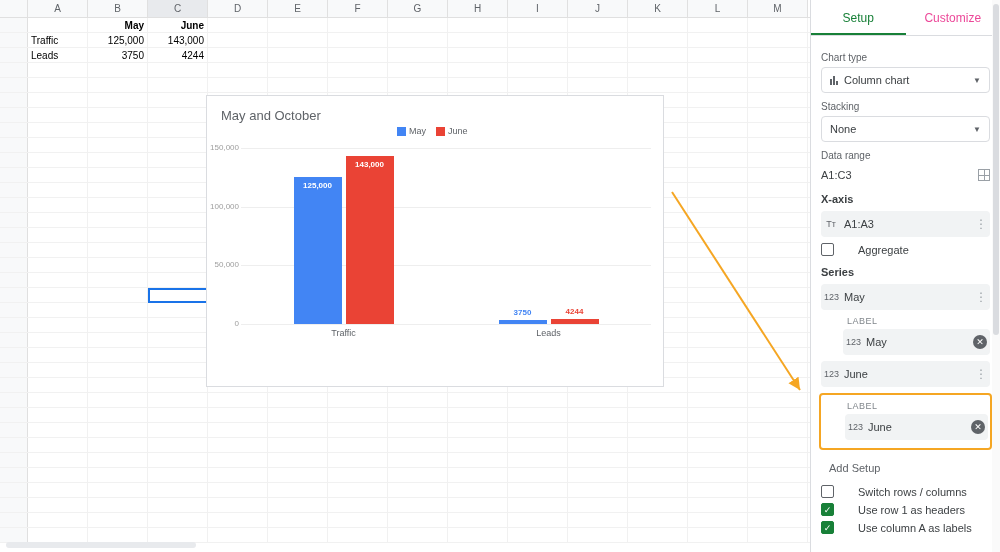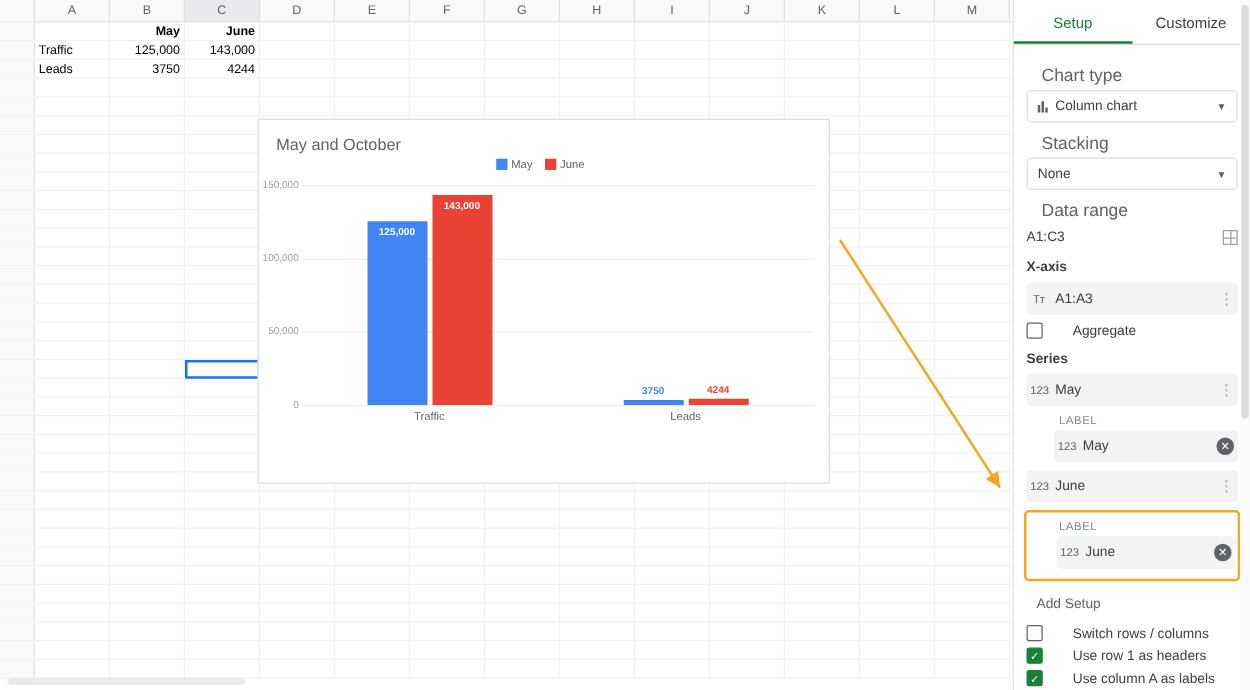--- a/index.html
+++ b/index.html
@@ -23,24 +23,24 @@
 .lg-sw { width: 9px; height: 9px; display: inline-block; margin-right: 3px; vertical-align: middle; }
 .plot { position: absolute; left: 34px; top: 50px; width: 410px; height: 210px; }
 .axis-y { position: absolute; left: 0; width: 30px; font-size: 8px; color: #9e9e9e; text-align: right; }
 .gridline { position: absolute; left: 34px; width: 410px; border-top: 1px solid #eee; }
 .bar { position: absolute; bottom: 32px; }
 .bar-label { position: absolute; font-size: 8px; font-weight: 600; white-space: nowrap; text-align: center; transform: translateX(-50%); }
 .cat-label { position: absolute; bottom: 18px; font-size: 9px; color: #5f6368; transform: translateX(-50%); }
 .arrow { position: absolute; pointer-events: none; }
 
 .tabs { display: flex; height: 36px; border-bottom: 1px solid #dadce0; }
-.tab { flex: 1; text-align: center; line-height: 36px; font-size: 12px; color: #404040; cursor: pointer; }
+.tab { flex: 1; text-align: center; line-height: 36px; font-size: 12px; color: #ec4899; cursor: pointer; }
 .tab.active { color: #188038; border-bottom: 2px solid #188038; font-weight: 500; }
 .panel { padding: 8px 10px; overflow-y: auto; flex: 1; }
-.sec-label { font-size: 14px; color: #5f6368; margin: 8px 12px 4px; }
+.sec-label { font-size: 10px; color: #5f6368; margin: 8px 0 4px; }
 .dropdown { border: 1px solid #dadce0; border-radius: 4px; padding: 6px 8px; font-size: 11px; color: #3c4043; display: flex; justify-content: space-between; align-items: center; cursor: pointer; }
 .dd-caret { font-size: 8px; color: #5f6368; }
 .range-row { display: flex; justify-content: space-between; align-items: center; font-size: 11px; color: #3c4043; padding: 4px 0 2px; }
 .xaxis-chip, .series-chip, .label-chip { background: #f1f3f4; border-radius: 4px; padding: 6px 3px; font-size: 11px; color: #3c4043; display: flex; align-items: center; gap: 6px; margin-bottom: 6px; position: relative; }
 .chip-icon { font-size: 9px; color: #5f6368; width: 14px; text-align: center; }
 .chip-more { margin-left: auto; color: #9aa0a6; font-size: 12px; cursor: pointer; }
 .checkbox-row { display: flex; align-items: center; gap: 24px; font-size: 11px; color: #3c4043; margin: 5px 0; }
 .cb { width: 13px; height: 13px; border: 1.5px solid #5f6368; border-radius: 2px; display: inline-flex; align-items: center; justify-content: center; font-size: 9px; color: #fff; }
 .cb.checked { background: #188038; border-color: #188038; }
 .sub-label { font-size: 9px; color: #80868b; margin: 2px 0 3px 26px; letter-spacing: 0.5px; }

